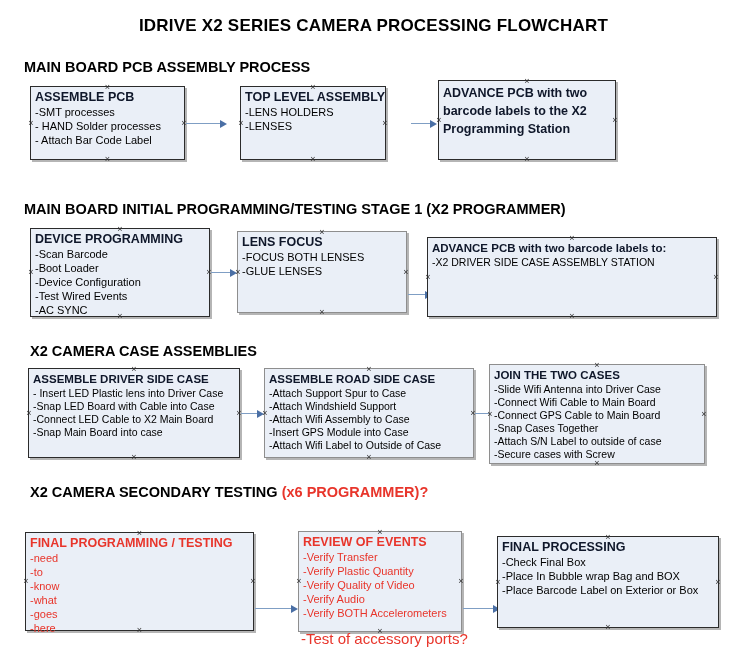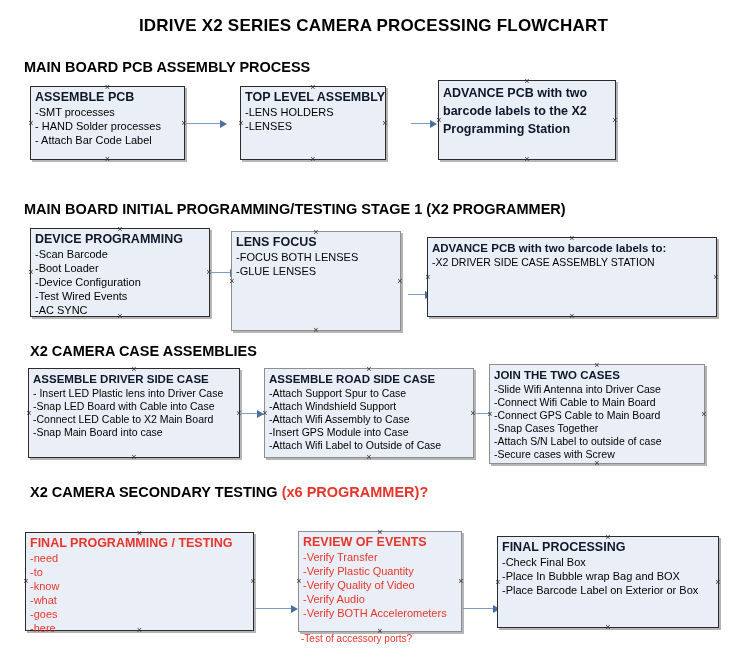--- a/index.html
+++ b/index.html
@@ -86,21 +86,21 @@
   
   .node.red .node-title,
   .node.red .node-line {
     color: #e8352b;
   }
 
   
   .overflow-line {
     position: absolute;
     left: 2px;
-    font-size: 10px;
+    font-size: 15px;
     line-height: 14px;
     white-space: nowrap;
     color: #e8352b;
   }
 
   
   .connector {
     position: absolute;
     height: 2px;
     background: transparent;
@@ -204,21 +204,21 @@
   <div class="handle" style="left:50%; top:100%;"></div>
   <div class="handle" style="left:0; top:50%;"></div>
   <div class="handle" style="left:100%; top:50%;"></div>
 </div>
 
 <div class="connector" style="left:211px; top:272px; width:27px;">
   <div class="shaft" style="width:20px;"></div>
   <div class="head" style="left:19px;"></div>
 </div>
 
-<div class="node gray-border" style="left:231px; top:231px; width:170px; height:100px;">
+<div class="node gray-border" style="left:237px; top:231px; width:170px; height:82px;">
   <div class="node-title">LENS FOCUS</div>
   <div class="node-line">-FOCUS BOTH LENSES</div>
   <div class="node-line">-GLUE LENSES</div>
   <div class="handle" style="left:50%; top:0;"></div>
   <div class="handle" style="left:50%; top:100%;"></div>
   <div class="handle" style="left:0; top:50%;"></div>
   <div class="handle" style="left:100%; top:50%;"></div>
 </div>
 
 <div class="connector" style="left:408px; top:294px; width:25px;">

